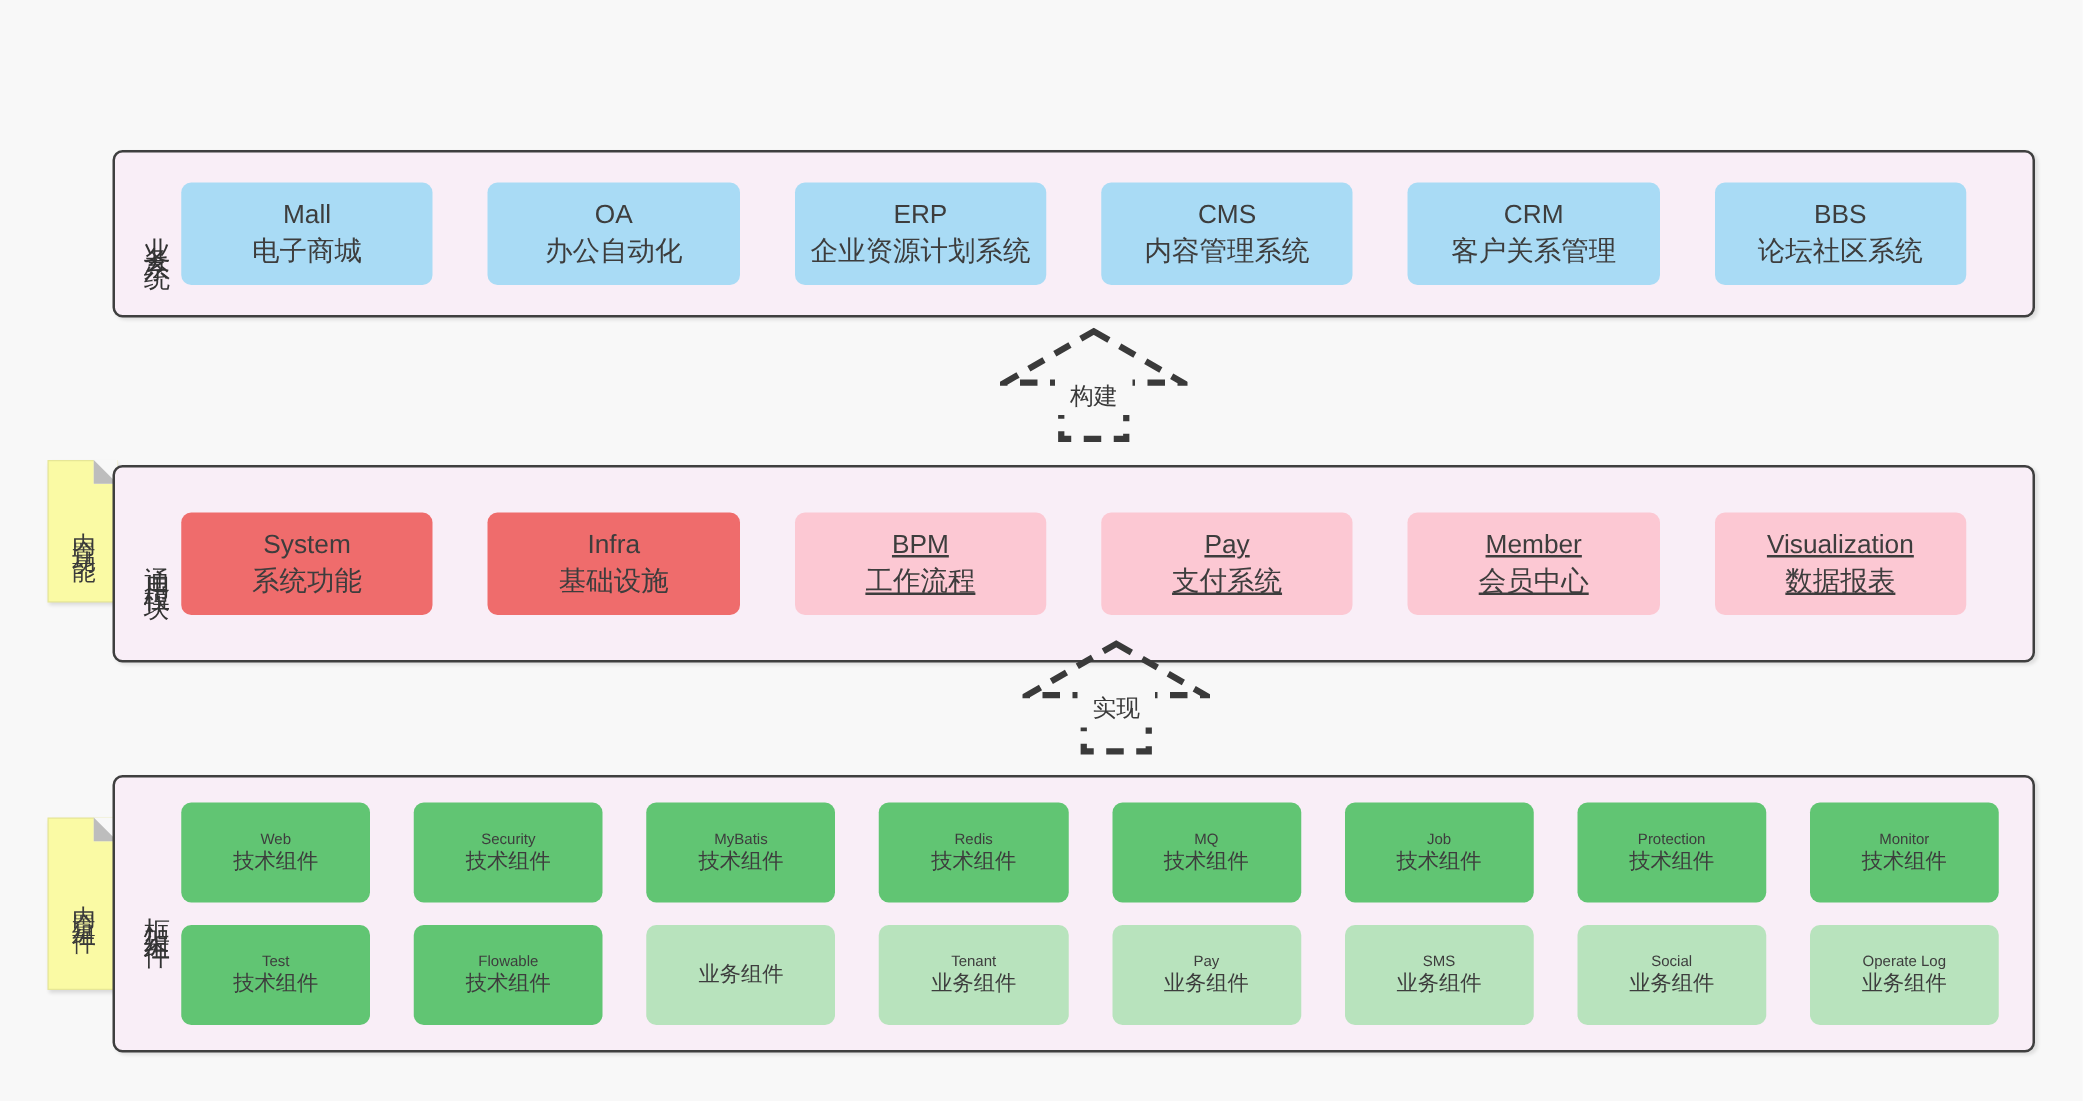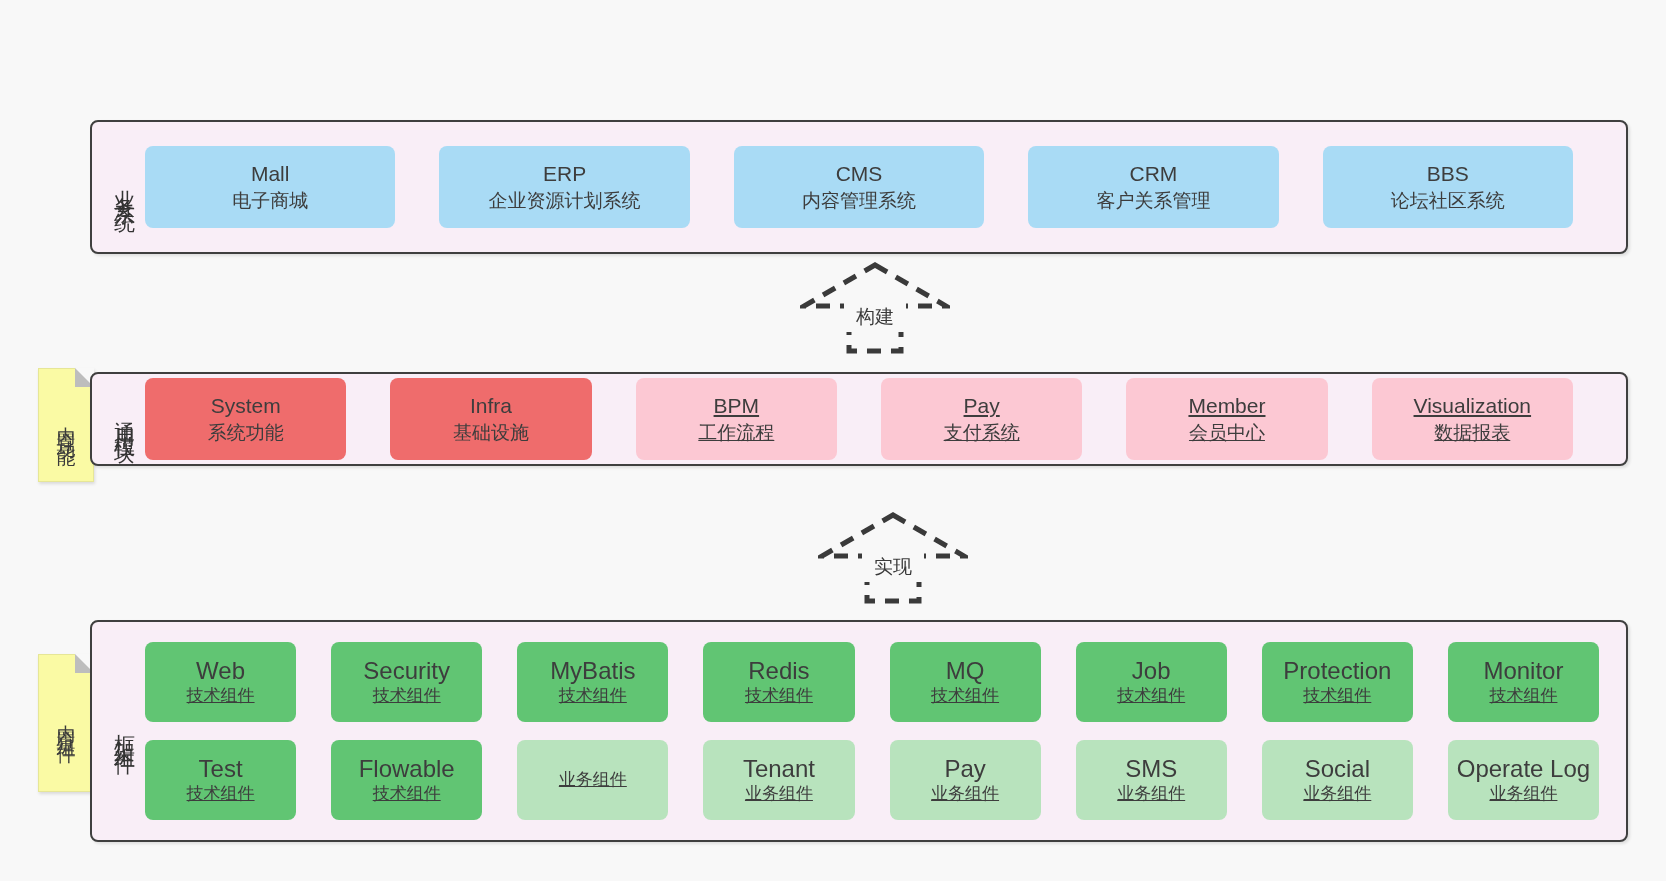--- a/index.html
+++ b/index.html
@@ -21,21 +21,21 @@
     box-sizing: border-box;
     background: var(--panel-bg, #f9eef7);
     border: 2px solid var(--panel-border, #3f3f3f);
     border-radius: 8px;
     box-shadow: 2px 2px 3px rgba(0,0,0,0.10);
     display: flex;
     align-items: center;
     padding: 0 53px 0 12px;
   }
   .panel-top    { top: 120px; height: 134px; }
-  .panel-middle { top: 372px; height: 94px; }
+  .panel-middle { top: 372px; height: 158px; }
   .panel-bottom { top: 620px; height: 222px; padding-right: 27px; }
 
   .panel-label {
     flex: none;
     width: 41px;
     display: flex;
     justify-content: center;
     align-items: center;
     writing-mode: vertical-rl;
     text-orientation: upright;
@@ -56,23 +56,23 @@
     border-radius: 8px;
     display: flex;
     flex-direction: column;
     justify-content: center;
     align-items: center;
     text-align: center;
     line-height: 1.35;
   }
   .panel-bottom .box { height: 80px; }
   .box-name { font-size: 21px; }
-  .box-sub  { font-size: 19px; }
-  .panel-bottom .box-name { font-size: 24px; line-height: 1.2; padding: 0 6px; }
-  .panel-bottom .box-sub  { font-size: 17px; line-height: 1.3; text-decoration: underline; }
+  .box-sub  { font-size: 22px; }
+  .panel-bottom .box-name { font-size: 12px; line-height: 1.2; padding: 0 6px; }
+  .panel-bottom .box-sub  { font-size: 17px; line-height: 1.3; }
 
   .blue       { background: var(--blue, #a9dbf5); }
   .red        { background: var(--red, #ef6c6c); }
   .pink       { background: var(--pink, #fcc8d3); text-decoration: underline; }
   .green      { background: var(--green, #61c573); }
   .lightgreen { background: var(--lightgreen, #b8e3bd); }
 
   
   .note {
     position: absolute;
@@ -125,20 +125,24 @@
 
   <div class="panel panel-top">
     <div class="panel-label">业务系统</div>
     <div class="rows">
       <div class="row row-6">
         <div class="box blue">
           <div class="box-name">Mall</div>
           <div class="box-sub">电子商城</div>
         </div>
         <div class="box blue">
+          <div class="box-name">OA</div>
+          <div class="box-sub">办公自动化</div>
+        </div>
+        <div class="box blue">
           <div class="box-name">ERP</div>
           <div class="box-sub">企业资源计划系统</div>
         </div>
         <div class="box blue">
           <div class="box-name">CMS</div>
           <div class="box-sub">内容管理系统</div>
         </div>
         <div class="box blue">
           <div class="box-name">CRM</div>
           <div class="box-sub">客户关系管理</div>

